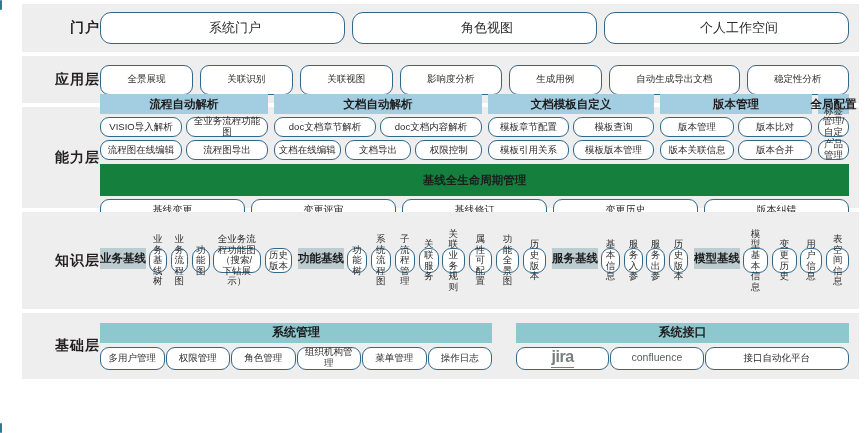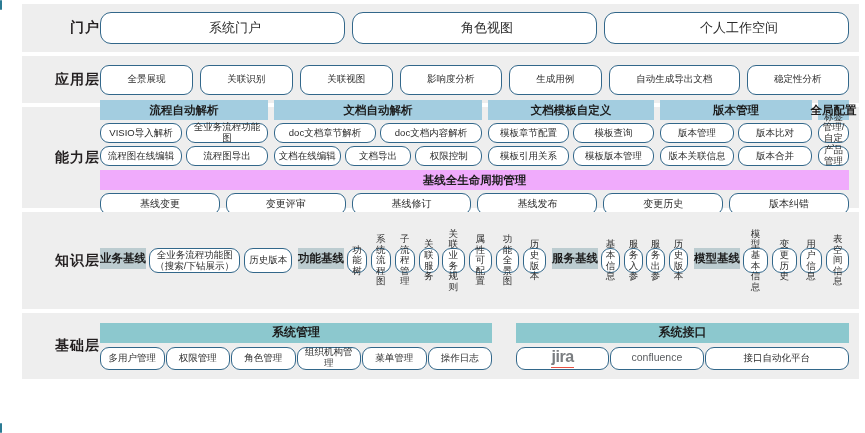--- a/index.html
+++ b/index.html
@@ -69,23 +69,23 @@
     background:#a3cde0;
     color:#1c1c1c;font-size:11.5px;font-weight:bold;
     height:20px;display:flex;align-items:center;justify-content:center;
     text-align:center;box-sizing:border-box;white-space:nowrap;
   }
   .grp-rows{display:flex;flex-direction:column;gap:3px;}
   .grp-line{display:flex;gap:4px;}
   .grp-line .pill{flex:1;height:20px;}
 
   .life-head{
-    background:#f0abfc;
+    background:#15803d;
     color:#1c1c1c;font-size:11.5px;font-weight:bold;
-    height:20px;display:flex;align-items:center;justify-content:center;
+    height:32px;display:flex;align-items:center;justify-content:center;
     box-sizing:border-box;
   }
   .life-row{display:flex;gap:6px;margin-top:3px;}
   .life-row .pill{flex:1;height:22px;font-size:10px;}
 
   
   .know-groups{display:flex;gap:6px;width:100%;}
   .know-col{display:flex;flex-direction:row;gap:3px;min-width:0;}
   .know-head{
     background:#bcccd0;
@@ -237,36 +237,40 @@
         </div>
 
       </div>
 
       <div>
         <div class="life-head">基线全生命周期管理</div>
         <div class="life-row">
           <div class="pill">基线变更</div>
           <div class="pill">变更评审</div>
           <div class="pill">基线修订</div>
-          <div class="pill">基线发布</div>
           <div class="pill">变更历史</div>
           <div class="pill">版本纠错</div>
         </div>
       </div>
 
     </div>
   </div>
 
   <div class="layer-row row-know">
     <div class="layer-label">知识层</div>
     <div class="layer-body">
       <div class="know-groups">
 
         <div class="know-col" style="flex:0 0 192px">
           <div class="know-head">业务基线</div>
+          <div class="know-line">
+            <div class="pill">业务基线树</div>
+            <div class="pill">业务流程图</div>
+            <div class="pill">功能图</div>
+          </div>
           <div class="know-line">
             <div class="pill" style="flex:2.1">全业务流程功能图（搜索/下钻展示）</div>
             <div class="pill">历史版本</div>
           </div>
         </div>
 
         <div class="know-col" style="flex:0 0 248px">
           <div class="know-head">功能基线</div>
           <div class="know-line">
             <div class="pill">功能树</div>

